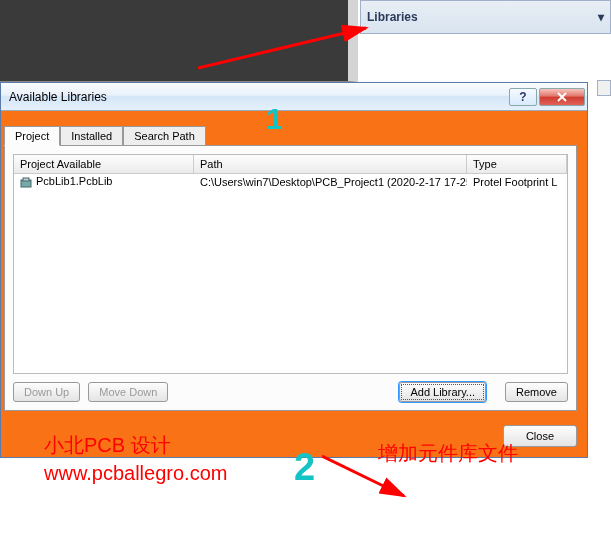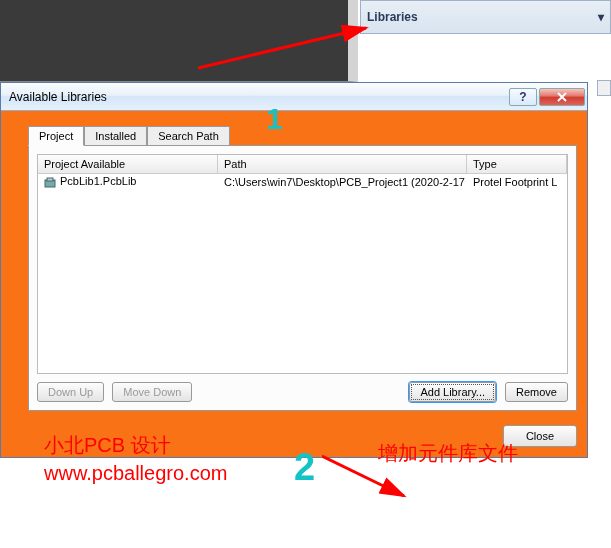--- a/index.html
+++ b/index.html
@@ -123,21 +123,21 @@
     border-radius: 2px;
     display:flex;align-items:center;justify-content:center;
     cursor:pointer;
   }
   .title-btn.help { background: linear-gradient(#f5faff,#d8eafc); }
   .title-btn.close { background: linear-gradient(#f8c4bc, #e1766c 45%, #cf3b2e 50%, #e0625a); width:46px; color:#fff; font-weight:bold; }
   .title-btn.close svg { width:10px;height:10px; stroke:#fff; stroke-width:2;}
 
   .dialog-body {
     flex:1;
-    padding: 12px 10px 8px 27px;
+    padding: 12px 10px 8px 3px;
     display:flex;
     flex-direction:column;
   }
 
   
   .tabrow {
     display:flex;
     align-items:flex-end;
     height: 22px;
   }
@@ -199,21 +199,21 @@
     margin-right:4px; vertical-align:middle;
   }
 
   .move-row {
     display:flex;
     gap:8px;
     margin-top:8px;
     justify-content:space-between;
   }
   .move-left{display:flex;gap:8px;}
-  .move-right{display:flex;gap:9px;}
+  .move-right{display:flex;gap:19px;}
 
   .winbtn.focus { outline:1px dotted #555; outline-offset:-3px; box-shadow:0 0 0 1px #3399ff; }
 
   .dlg-footer {
     display:flex;
     justify-content:flex-end;
     padding: 6px 10px 10px;
   }
 
   

